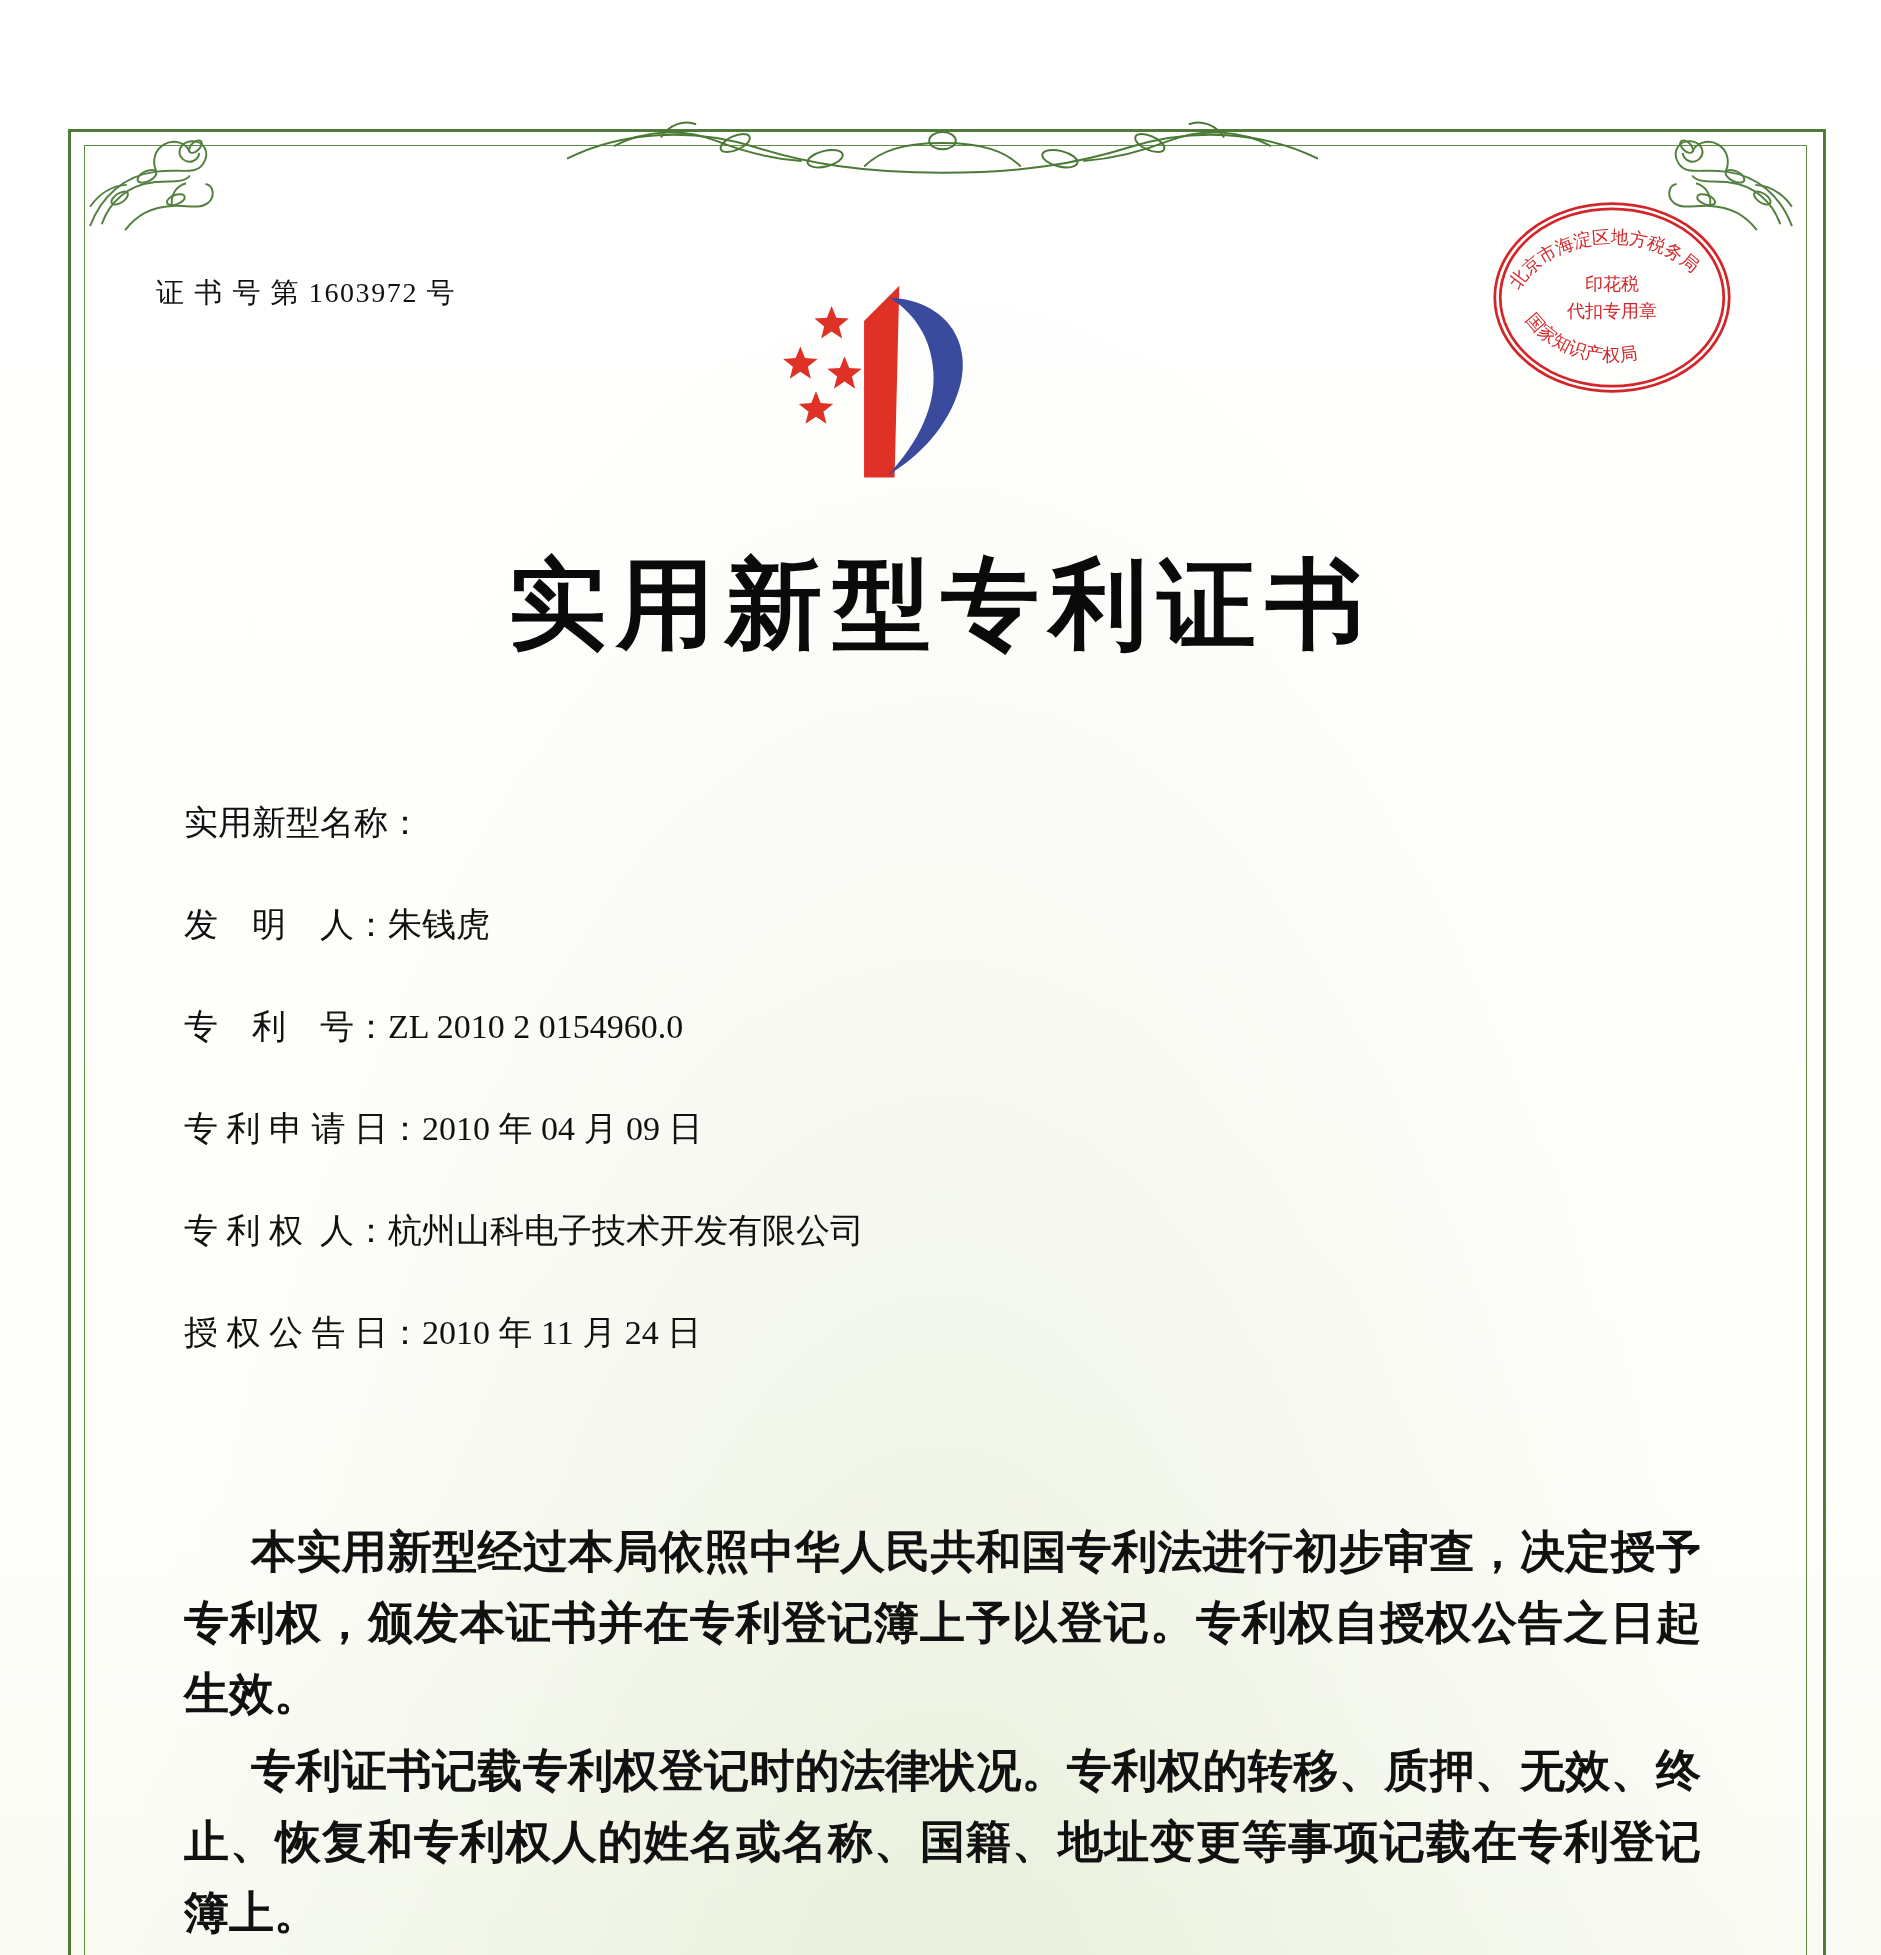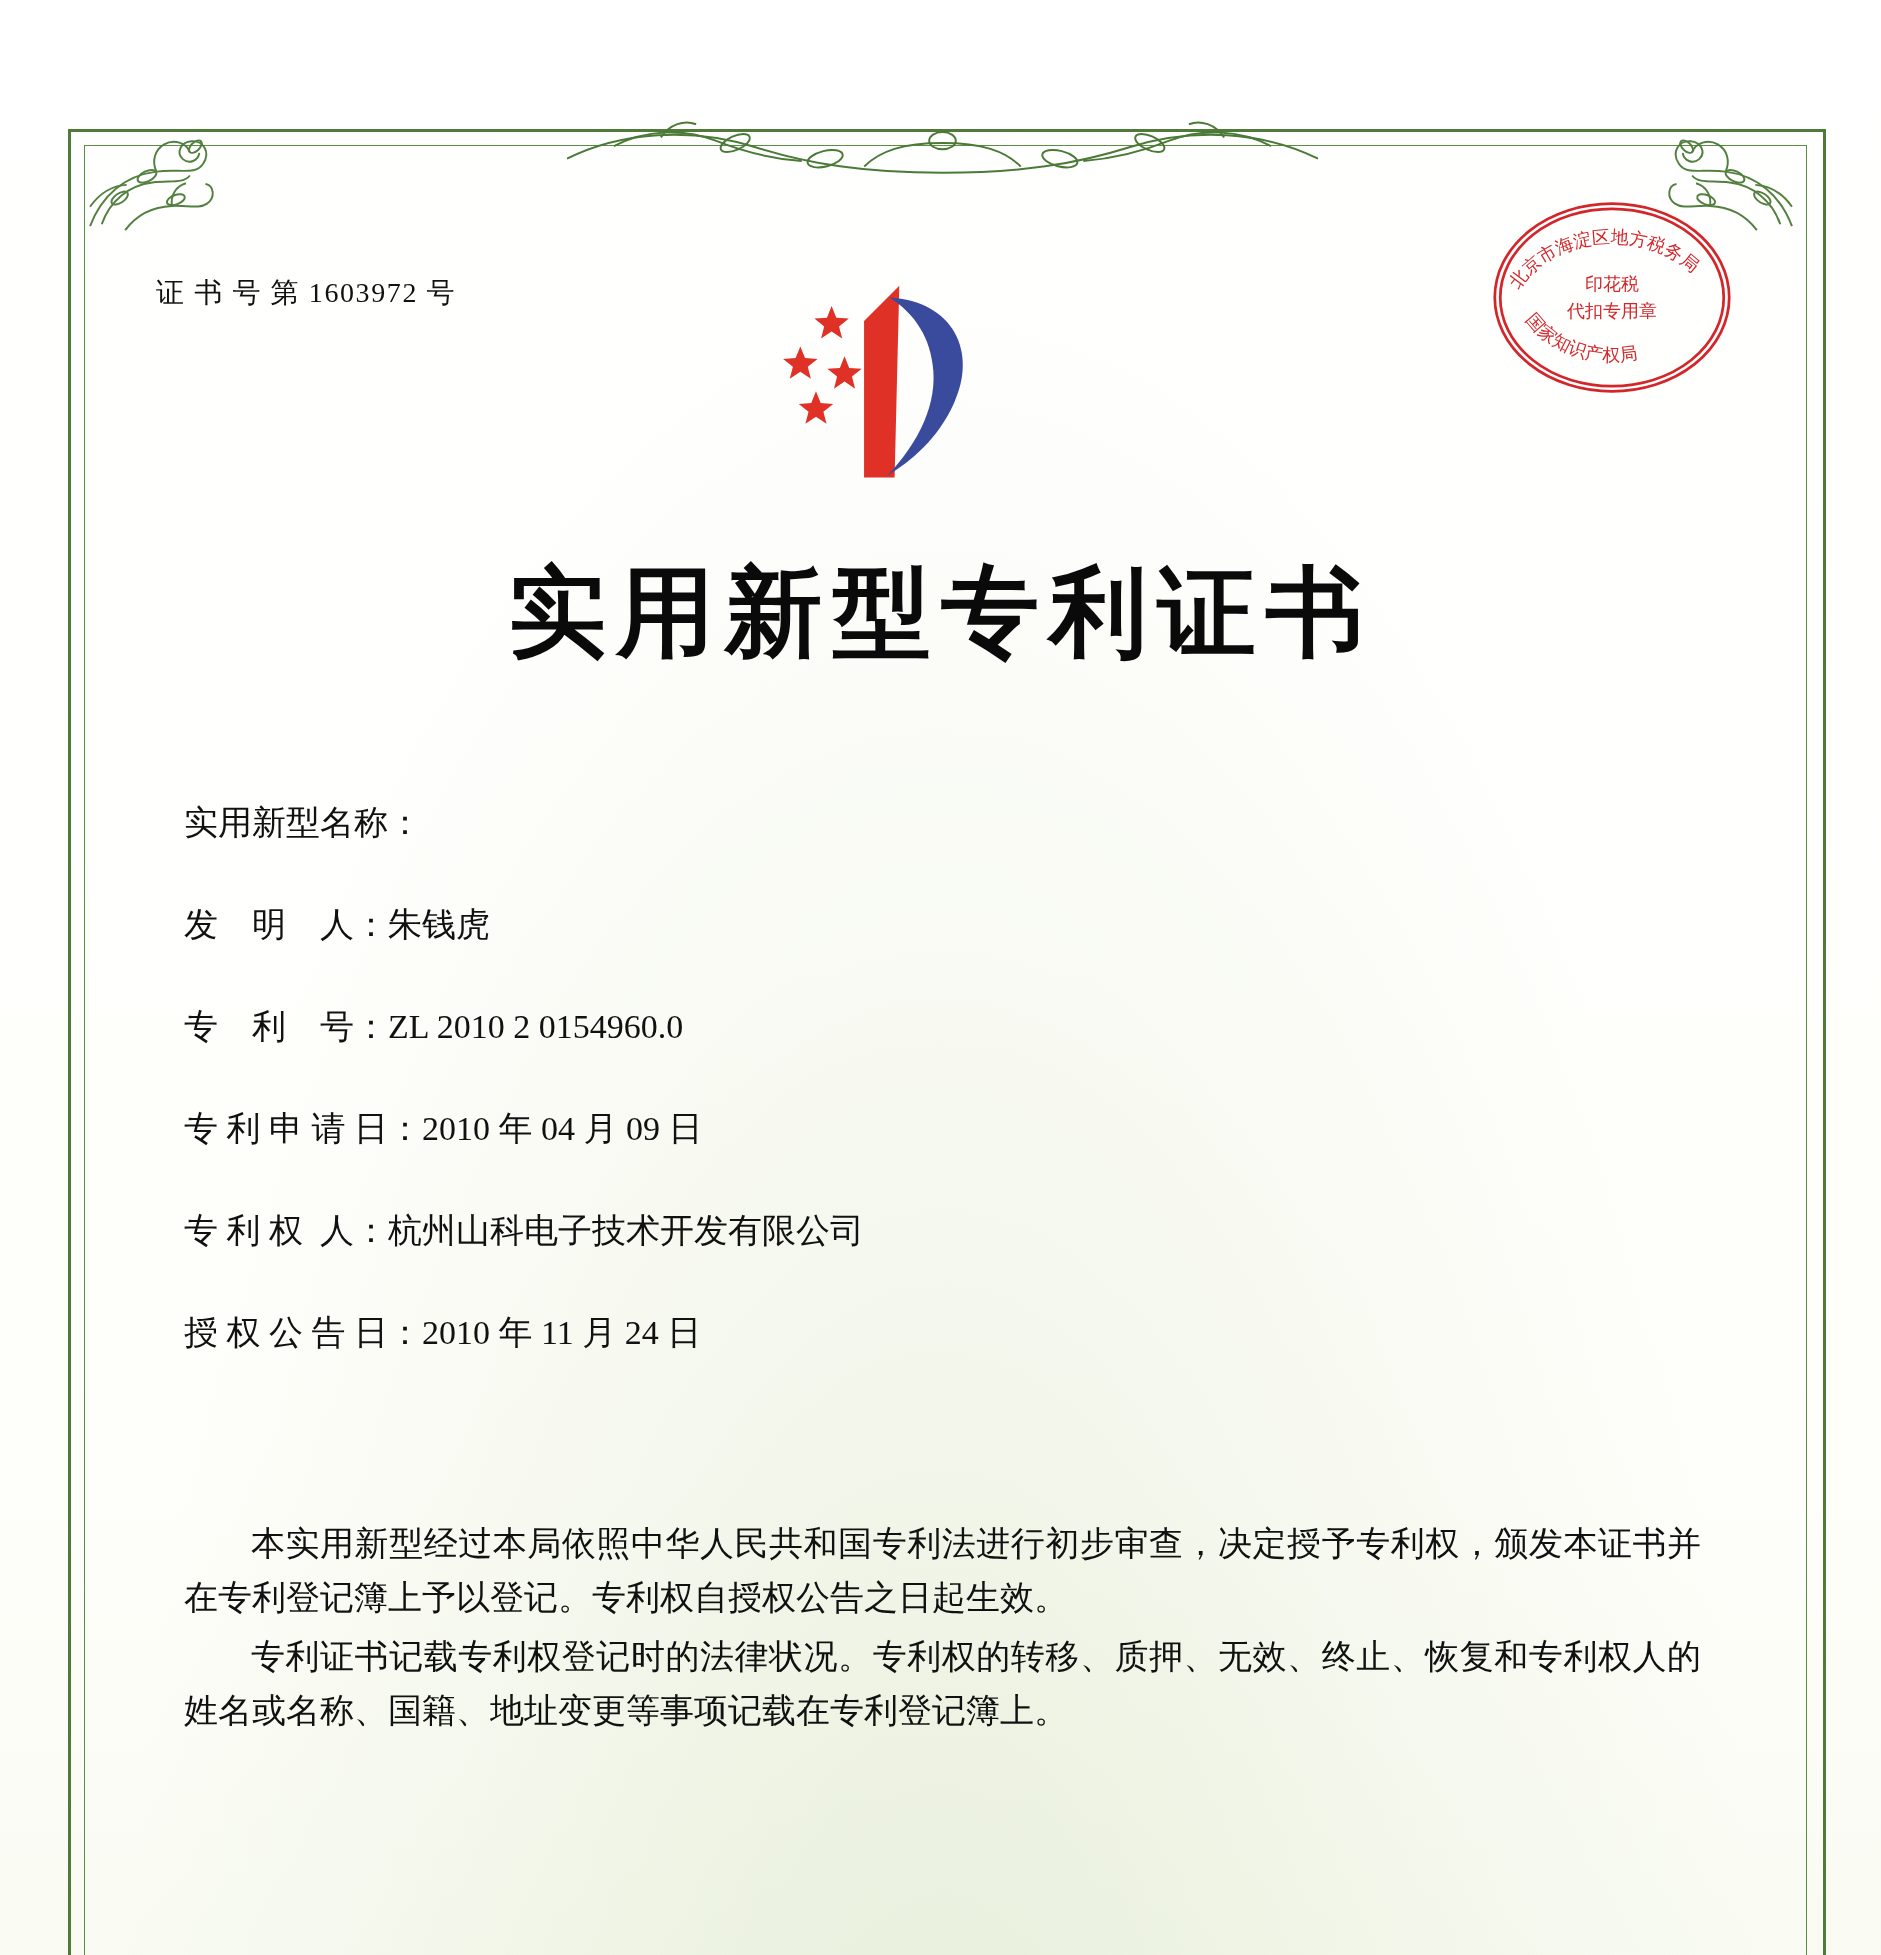--- a/index.html
+++ b/index.html
@@ -100,21 +100,20 @@
     position: absolute;
     left: 0;
     right: 0;
     top: 540px;
     text-align: center;
     font-size: 98px;
     font-weight: bold;
     letter-spacing: 10.2px;
     color: #0a0a0a;
     font-family: "DejaVu Serif", "Liberation Serif", serif;
-    margin-top: 8px;
   }
 
   
   .fields {
     position: absolute;
     left: 184px;
     top: 778px;
     width: 1525px;
     margin-top: 22px;
   }
@@ -130,24 +129,25 @@
   }
   .field-colon { white-space: pre; }
   .field-value { white-space: pre; }
 
   
   .paragraphs {
     position: absolute;
     left: 184px;
     top: 1517px;
     width: 1517px;
-    font-size: 34px;
+    font-size: 45px;
     line-height: 1.58;
     color: #111;
     text-align: justify;
+    font-weight: bold;
   }
   .paragraphs p {
     margin: 0 0 5.5px 0;
     text-indent: 67px;
   }
 </style>
 </head>
 <body>
 
 <div class="page">

